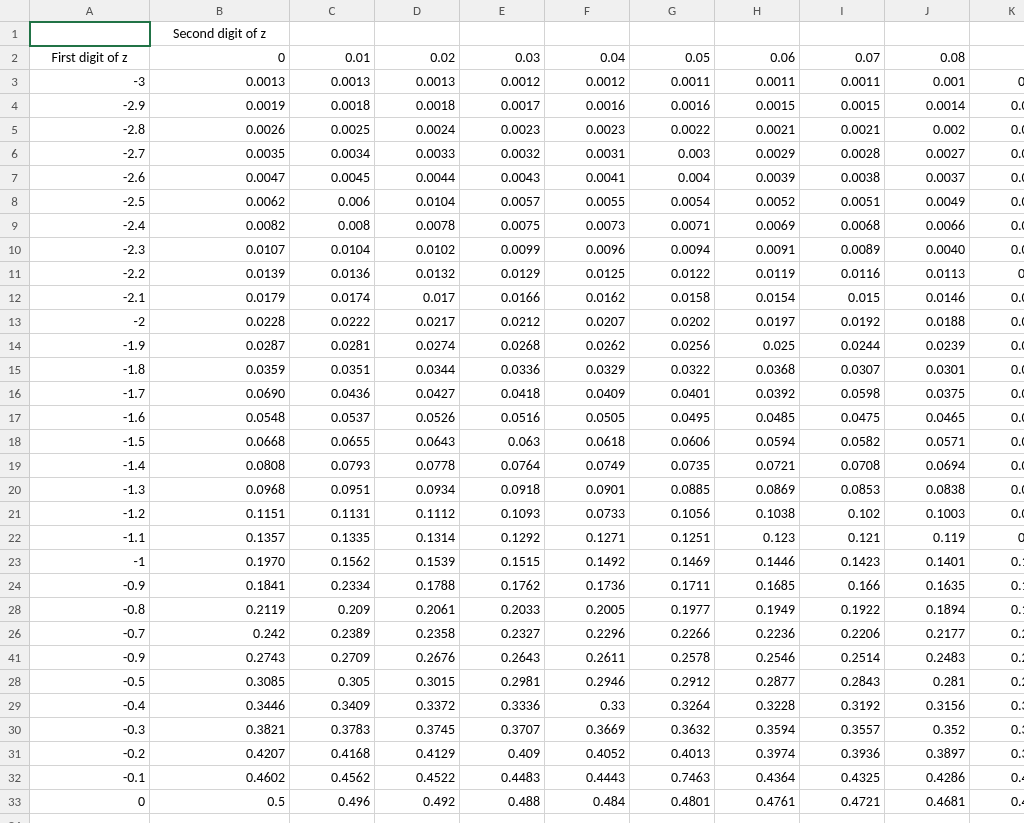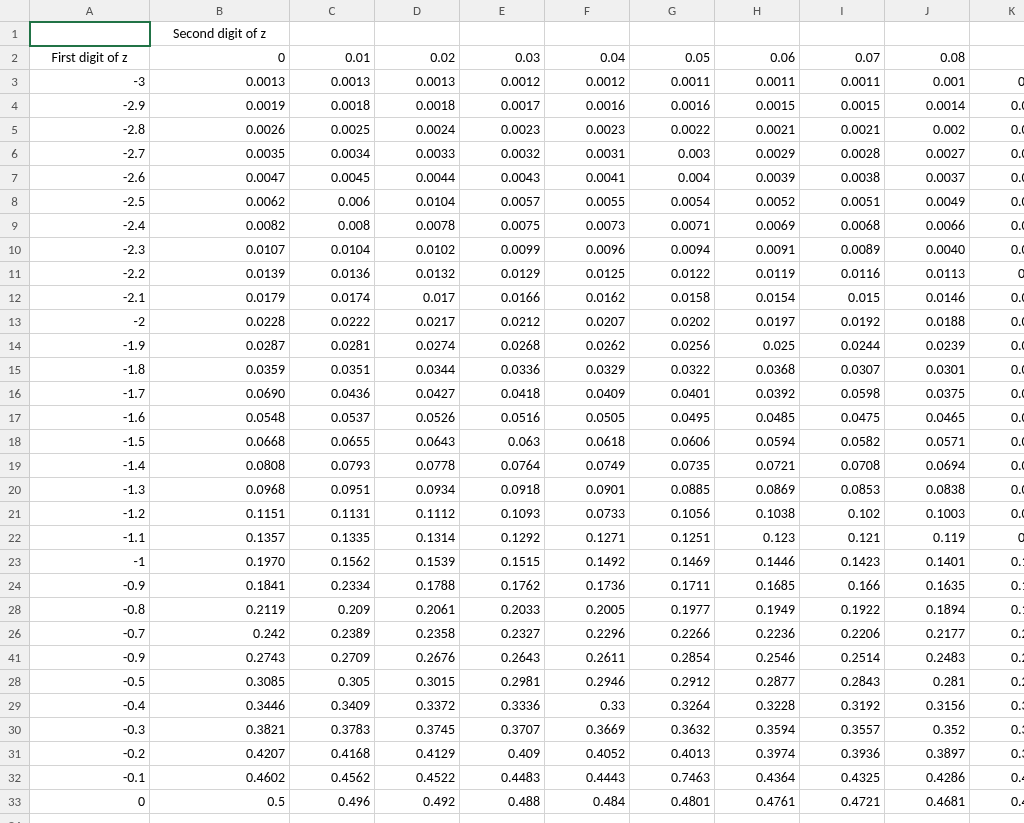--- a/index.html
+++ b/index.html
@@ -401,21 +401,21 @@
     <div class="cell num">0.2206</div>
     <div class="cell num">0.2177</div>
     <div class="cell num">0.2148</div>
     <div class="rowhdr">41</div>
     <div class="cell num">-0.9</div>
     <div class="cell num">0.2743</div>
     <div class="cell num">0.2709</div>
     <div class="cell num">0.2676</div>
     <div class="cell num">0.2643</div>
     <div class="cell num">0.2611</div>
-    <div class="cell num">0.2854</div>
+    <div class="cell num">0.2578</div>
     <div class="cell num">0.2546</div>
     <div class="cell num">0.2514</div>
     <div class="cell num">0.2483</div>
     <div class="cell num">0.2451</div>
     <div class="rowhdr">28</div>
     <div class="cell num">-0.5</div>
     <div class="cell num">0.3085</div>
     <div class="cell num">0.305</div>
     <div class="cell num">0.3015</div>
     <div class="cell num">0.2981</div>

